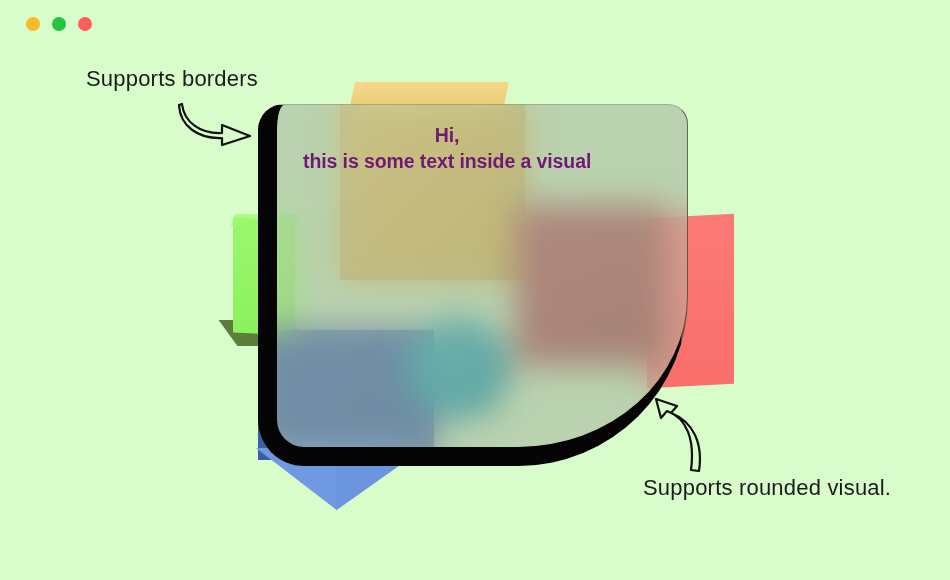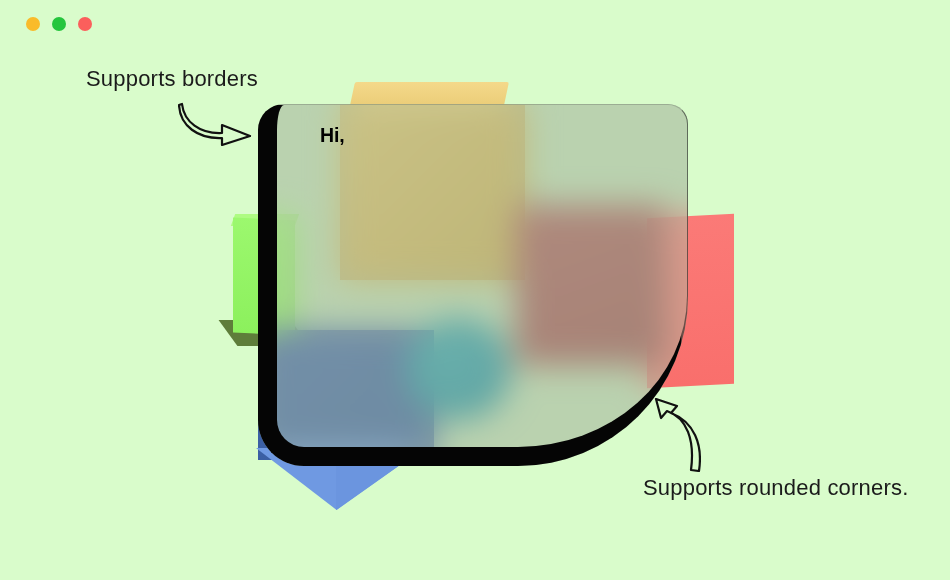--- a/index.html
+++ b/index.html
@@ -193,24 +193,24 @@
     border-left: 19px solid #050505;
     border-bottom: 19px solid #050505;
     border-right: 1.5px solid rgba(20,20,20,.55);
     border-top: 1px solid rgba(120,130,115,.45);
     pointer-events: none;
   }
 
   
   .card-text {
     position: absolute;
-    left: 320px;
+    left: 303px;
     top: 122px;
     z-index: 45;
-    color: #000000;
+    color: #701a75;
     font-weight: bold;
     font-size: 19.5px;
     line-height: 26px;
     letter-spacing: -0.1px;
     text-align: center;
   }
   .card-text .line { display: block; white-space: nowrap; }
 </style>
 </head>
 <body>
@@ -249,27 +249,28 @@
     <div class="shape box-darkred"></div>
     <div class="shape sphere-teal"></div>
   </div>
   <div class="glass-tint"></div>
 </div>
 
 <div class="card-border"></div>
 
 <div class="card-text">
   <span class="line">Hi,</span>
+  <span class="line">this is some text inside a visual</span>
 </div>
 
 <div class="anno anno-borders">Supports borders</div>
 
 <svg class="arrow arrow-top" width="78" height="46" viewBox="0 0 78 46">
   <path d="M4 4 C 6 22, 22 34, 44 33 L 44 25 L 72 36 L 44 45 L 44 38
            C 20 39, 2 26, 1 5 Z" fill="#d9fccb" stroke="#111" stroke-width="2.2" stroke-linejoin="round"></path>
 </svg>
 
-<div class="anno anno-corners">Supports rounded corners.</div>
+<div class="anno anno-corners">Supports rounded visual.</div>
 
 <svg class="arrow arrow-bottom" width="56" height="74" viewBox="0 0 56 74">
   <path d="M46 72 C 50 42, 42 20, 22 13 L 16 20 L 11 1 L 32 8 L 26 15
            C 49 24, 58 46, 54 73 Z" fill="#d9fccb" stroke="#111" stroke-width="2.2" stroke-linejoin="round"></path>
 </svg>
 
 </body></html>

